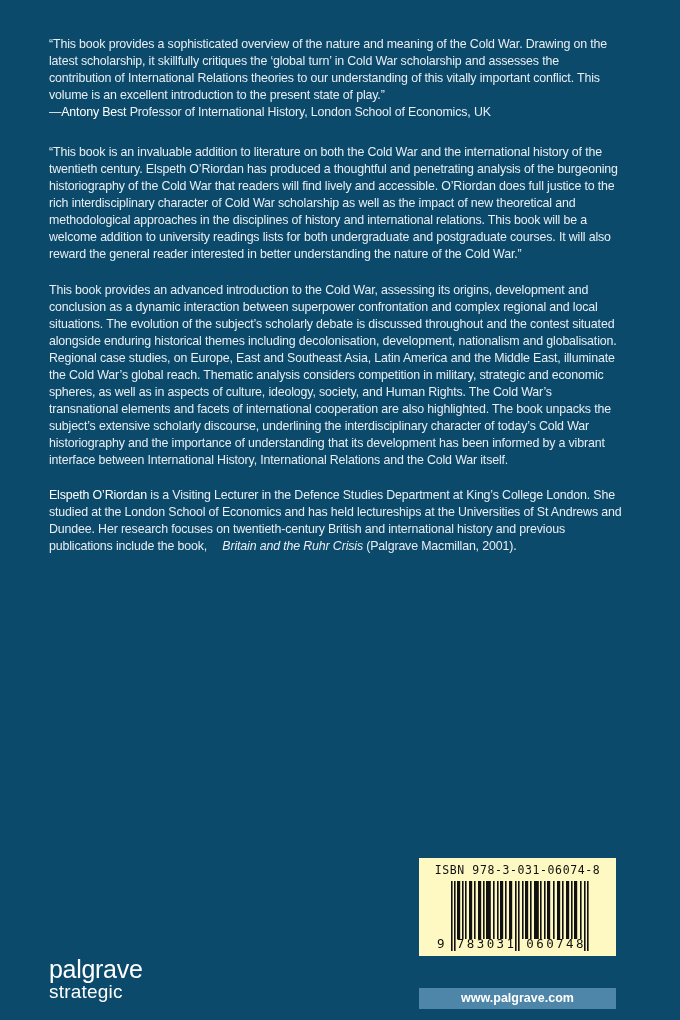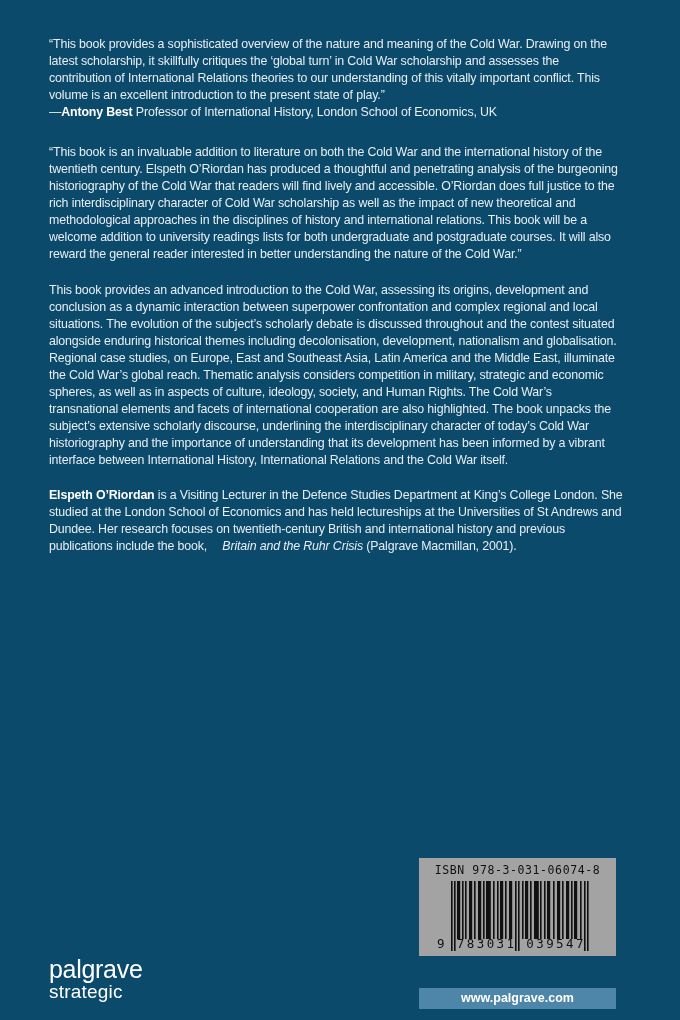--- a/index.html
+++ b/index.html
@@ -11,36 +11,36 @@
     color: #e8eef3;
   }
   .text-col {
     position: absolute; left: 49px; top: 36px; width: 575px;
     font-size: 12.4px; line-height: 17px;
     letter-spacing: -0.15px;
   }
   .block { margin: 0; }
   .quote { margin: 0; }
   .attrib { margin: 0; padding-left: 14px; text-indent: -14px; }
-  .attrib b, .bio b { font-weight: bold; color: #ffffff; text-align: center; }
+  .attrib b, .bio b { font-weight: normal; color: #ffffff; text-align: center; }
   .gap1 { height: 23px; }
   .gap2 { height: 19px; }
   .gap3 { height: 18px; }
   .bio i { font-style: italic; margin-left: 12px; }
 
   .logo {
     position: absolute; left: 49px; top: 934px;
     color: #ffffff;
   }
   .logo .l1 { font-size: 25px; line-height: 26px; letter-spacing: -0.3px; margin-top: 22px; }
   .logo .l2 { font-size: 19px; line-height: 20px; letter-spacing: 0.2px; }
 
   .isbn-box {
     position: absolute; left: 419px; top: 858px; width: 197px; height: 98px;
-    background: #a3a3a3;
+    background: #fef9c3;
   }
   .isbn-label {
     position: absolute; left: 0; right: 0; top: 5px;
     text-align: center; color: #111;
     font-family: "DejaVu Sans Mono", "Liberation Mono", monospace;
     font-size: 11.5px; letter-spacing: 0.6px;
   }
   .barcode {
     position: absolute; left: 30px; top: 23px; width: 142px; height: 70px;
   }
@@ -112,16 +112,16 @@
       <rect x="108" y="0" width="3.2" height="58"></rect>
       <rect x="113" y="0" width="1.6" height="58"></rect>
       <rect x="117" y="0" width="3.2" height="58"></rect>
       <rect x="122" y="0" width="1.6" height="58"></rect>
       <rect x="125" y="0" width="3.2" height="58"></rect>
       <rect x="131" y="0" width="1.6" height="58"></rect>
       <rect x="135" y="0" width="1.6" height="70"></rect>
       <rect x="138" y="0" width="1.6" height="70"></rect>
     </g>
   </svg>
-  <div class="barcode-digits">9 783031 039547</div>
+  <div class="barcode-digits">9 783031 060748</div>
 </div>
 
 <div class="url-band">www.palgrave.com</div>
 
 </body></html>

